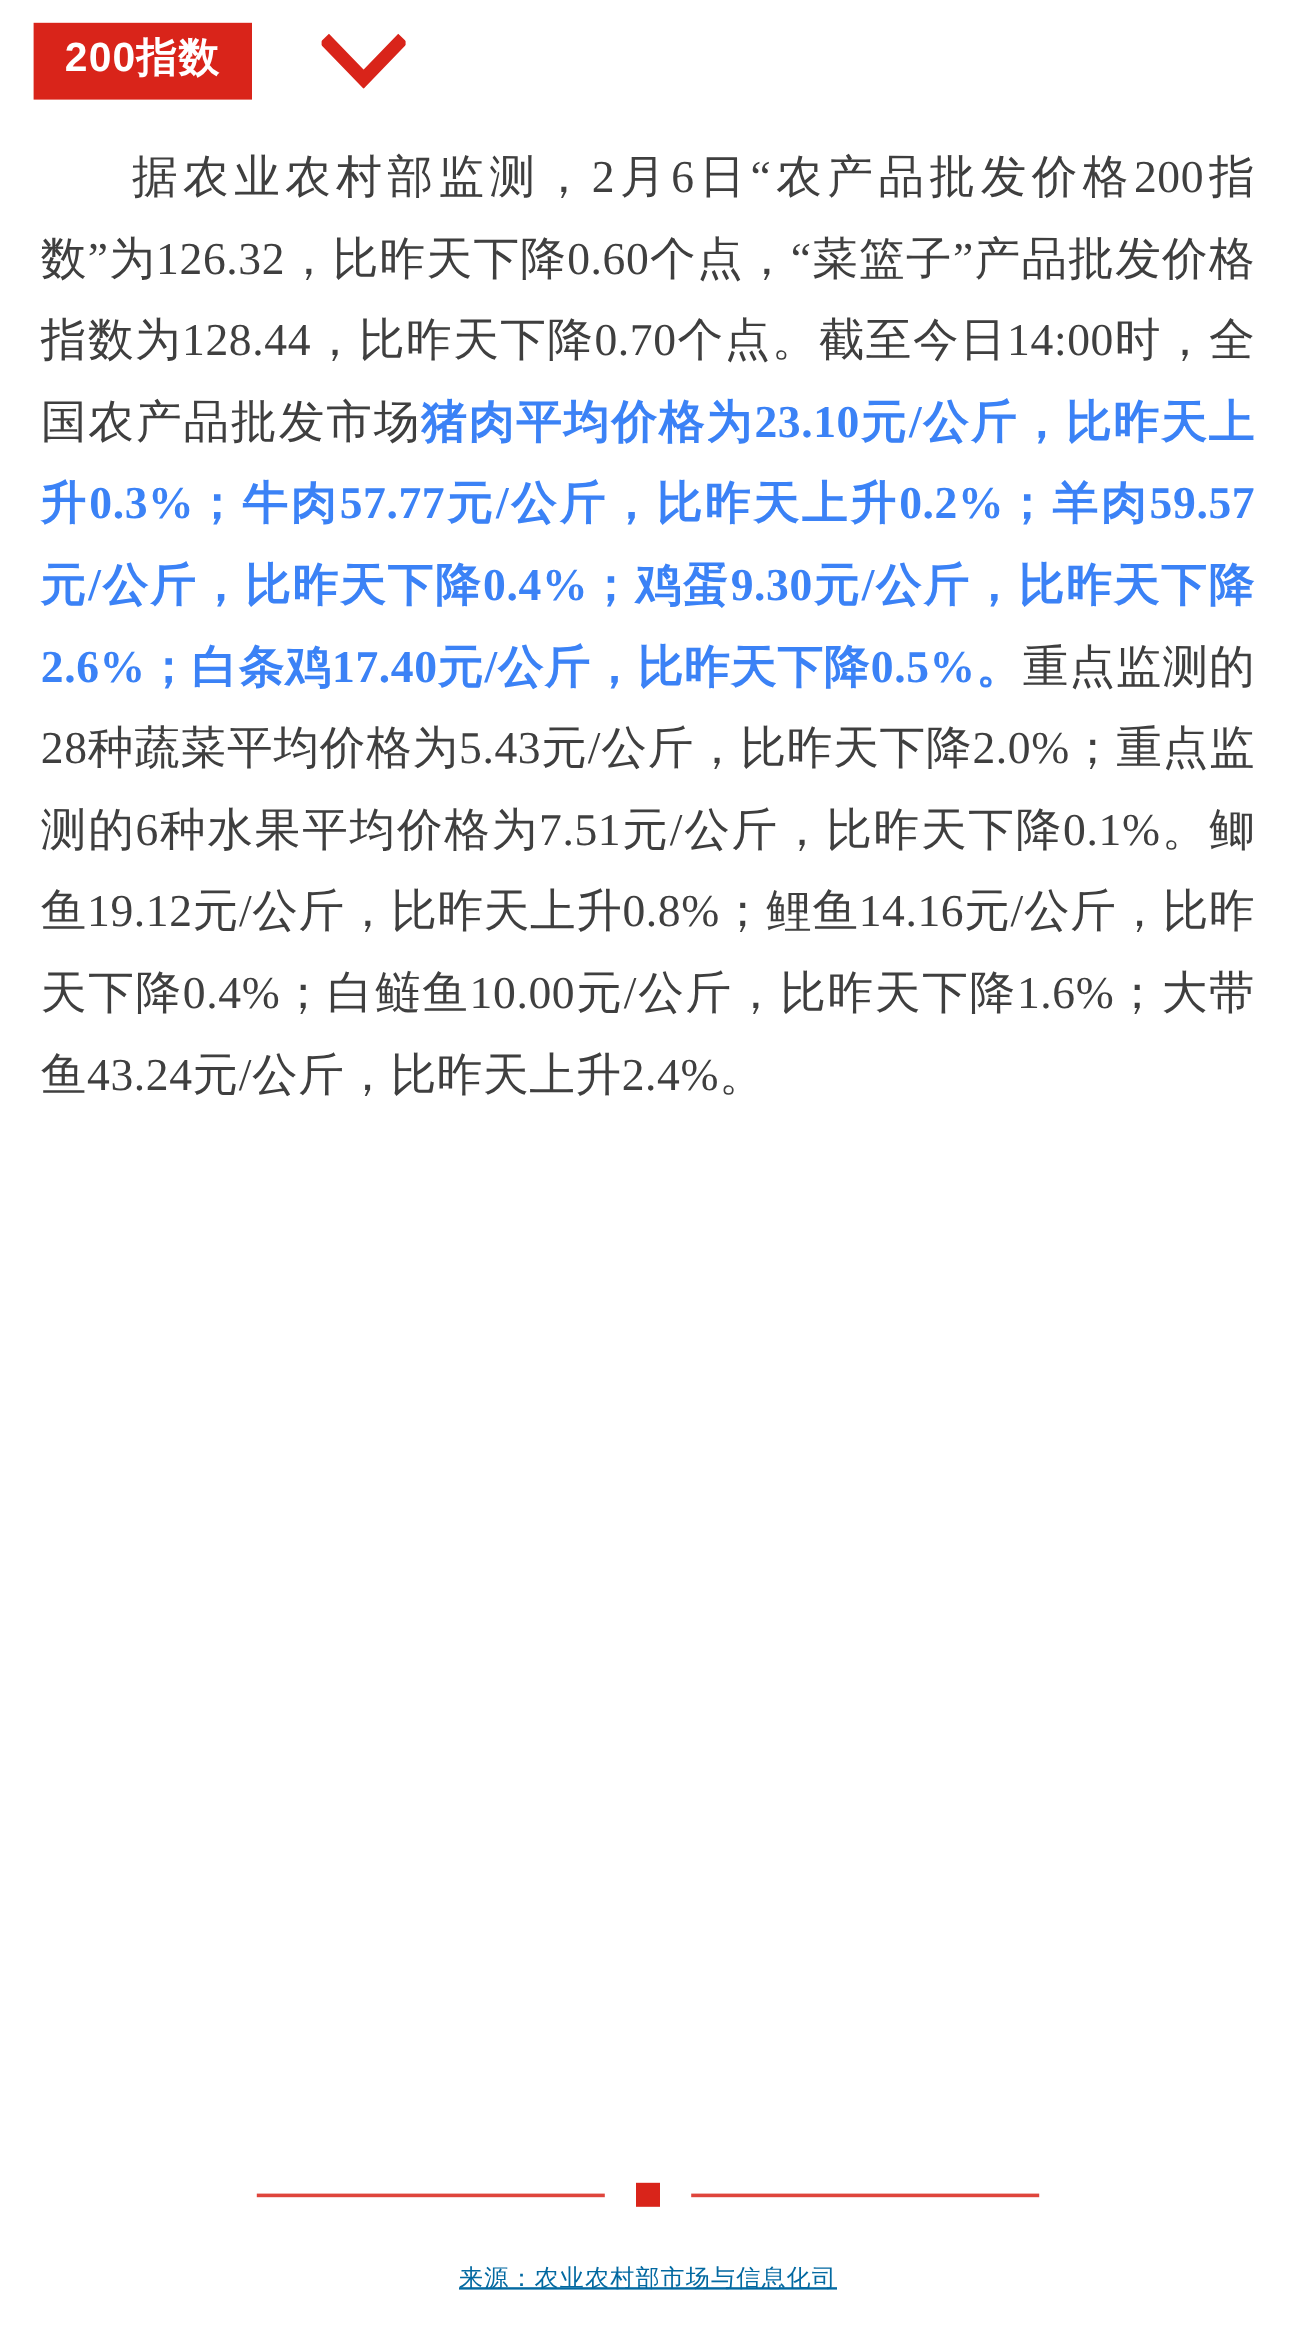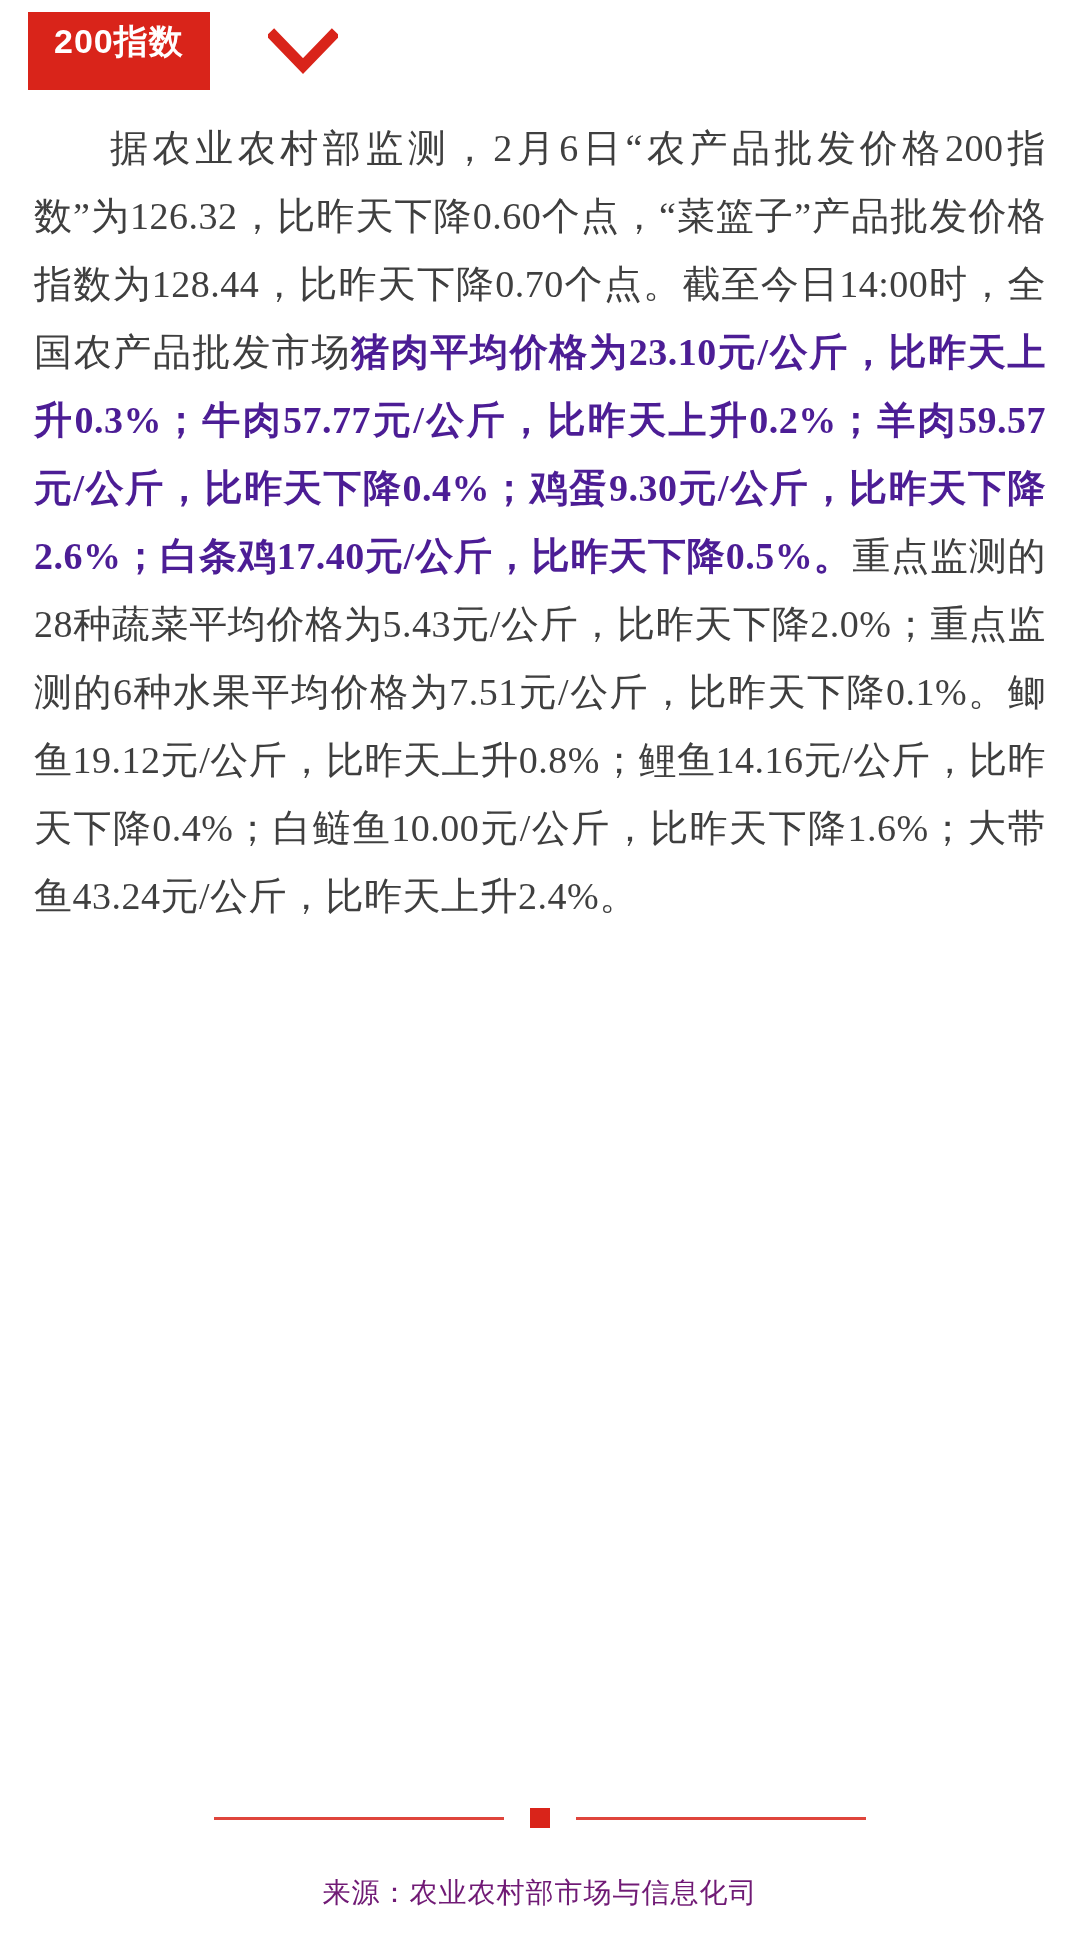--- a/index.html
+++ b/index.html
@@ -24,21 +24,21 @@
     height: 80px;
     box-sizing: border-box;
   }
   .badge {
     background: #d9241a;
     color: #ffffff;
     font-family: "Liberation Sans", sans-serif;
     font-weight: bold;
     font-size: 34px;
     letter-spacing: 1px;
-    padding: 12px 26px 32px 26px;
+    padding: 12px 26px 18px 26px;
     line-height: 1;
     display: inline-block;
     text-align: center;
   }
   .chevron {
     margin-left: 58px;
     display: inline-block;
     line-height: 0;
   }
 
@@ -51,21 +51,21 @@
     font-size: 38px;
     line-height: 68px;
     text-indent: 2em;
     margin: 0 0 6px 0;
     text-align: justify;
     color: #3f3f3f;
     letter-spacing: 0.5px;
   }
   .para b {
     font-weight: bold;
-    color: #4c1d95;
+    color: #3b82f6;
   }
 
   
   .footer {
     position: absolute;
     left: 0;
     right: 0;
     bottom: 42px;
     text-align: center;
   }
@@ -81,24 +81,25 @@
     background: #d9241a;
     opacity: 0.85;
   }
   .divider .dot {
     width: 20px;
     height: 20px;
     background: #d9241a;
     margin: 0 26px;
   }
   .source {
-    font-size: 28px;
-    color: #701a75;
+    font-size: 20px;
+    color: #0369a1;
     font-family: "Liberation Sans", sans-serif;
     letter-spacing: 1px;
+    text-decoration: underline;
   }
 </style>
 </head>
 <body>
 
 <div class="header">
   <span class="badge">200指数</span>
   <span class="chevron">
     <svg width="70" height="46" viewBox="0 0 70 46" xmlns="http://www.w3.org/2000/svg">
       <path d="M6 8 L35 38 L64 8" fill="none" stroke="#d9241a" stroke-width="11" stroke-linecap="square"></path>

